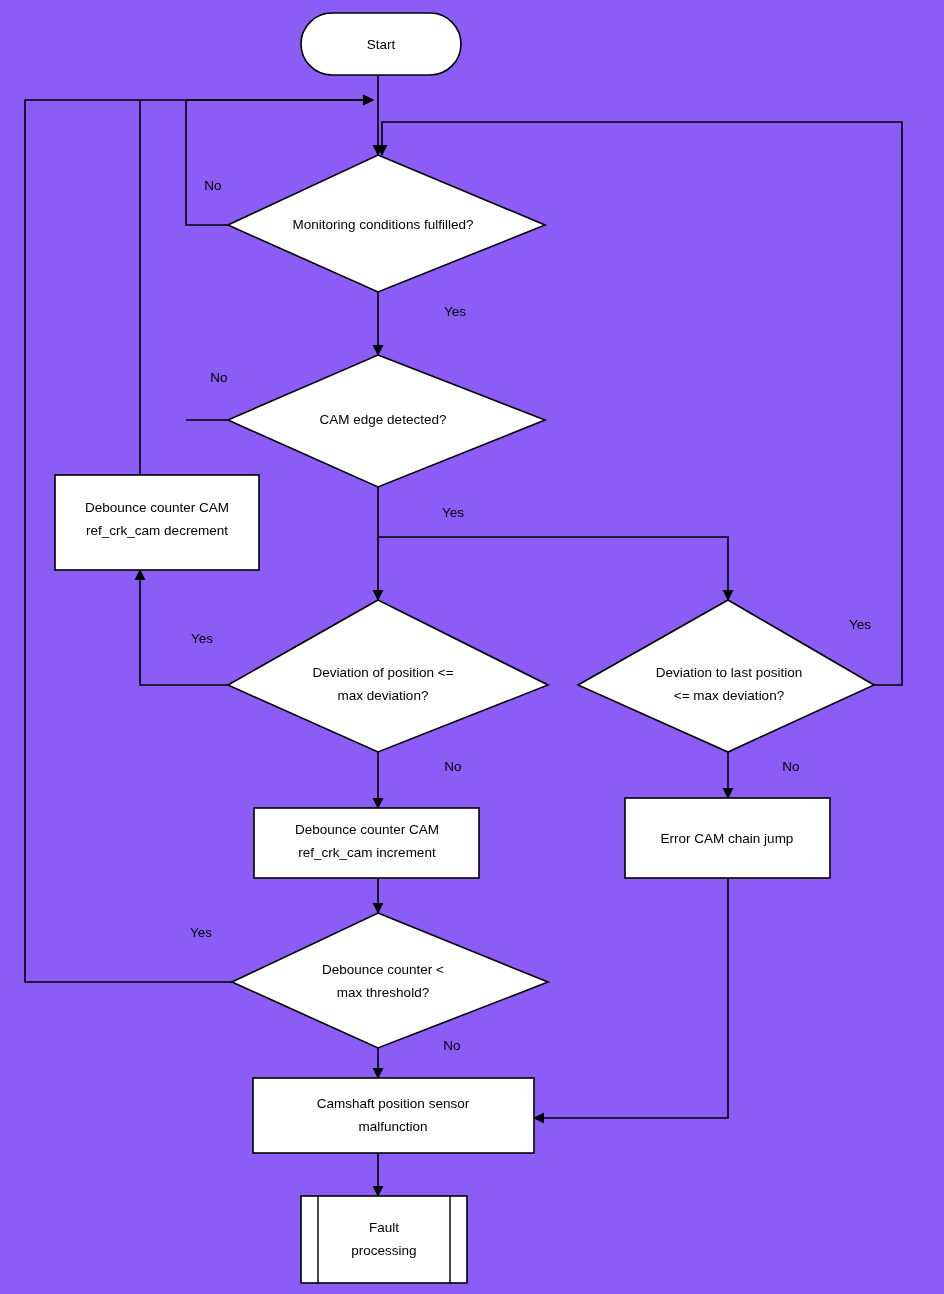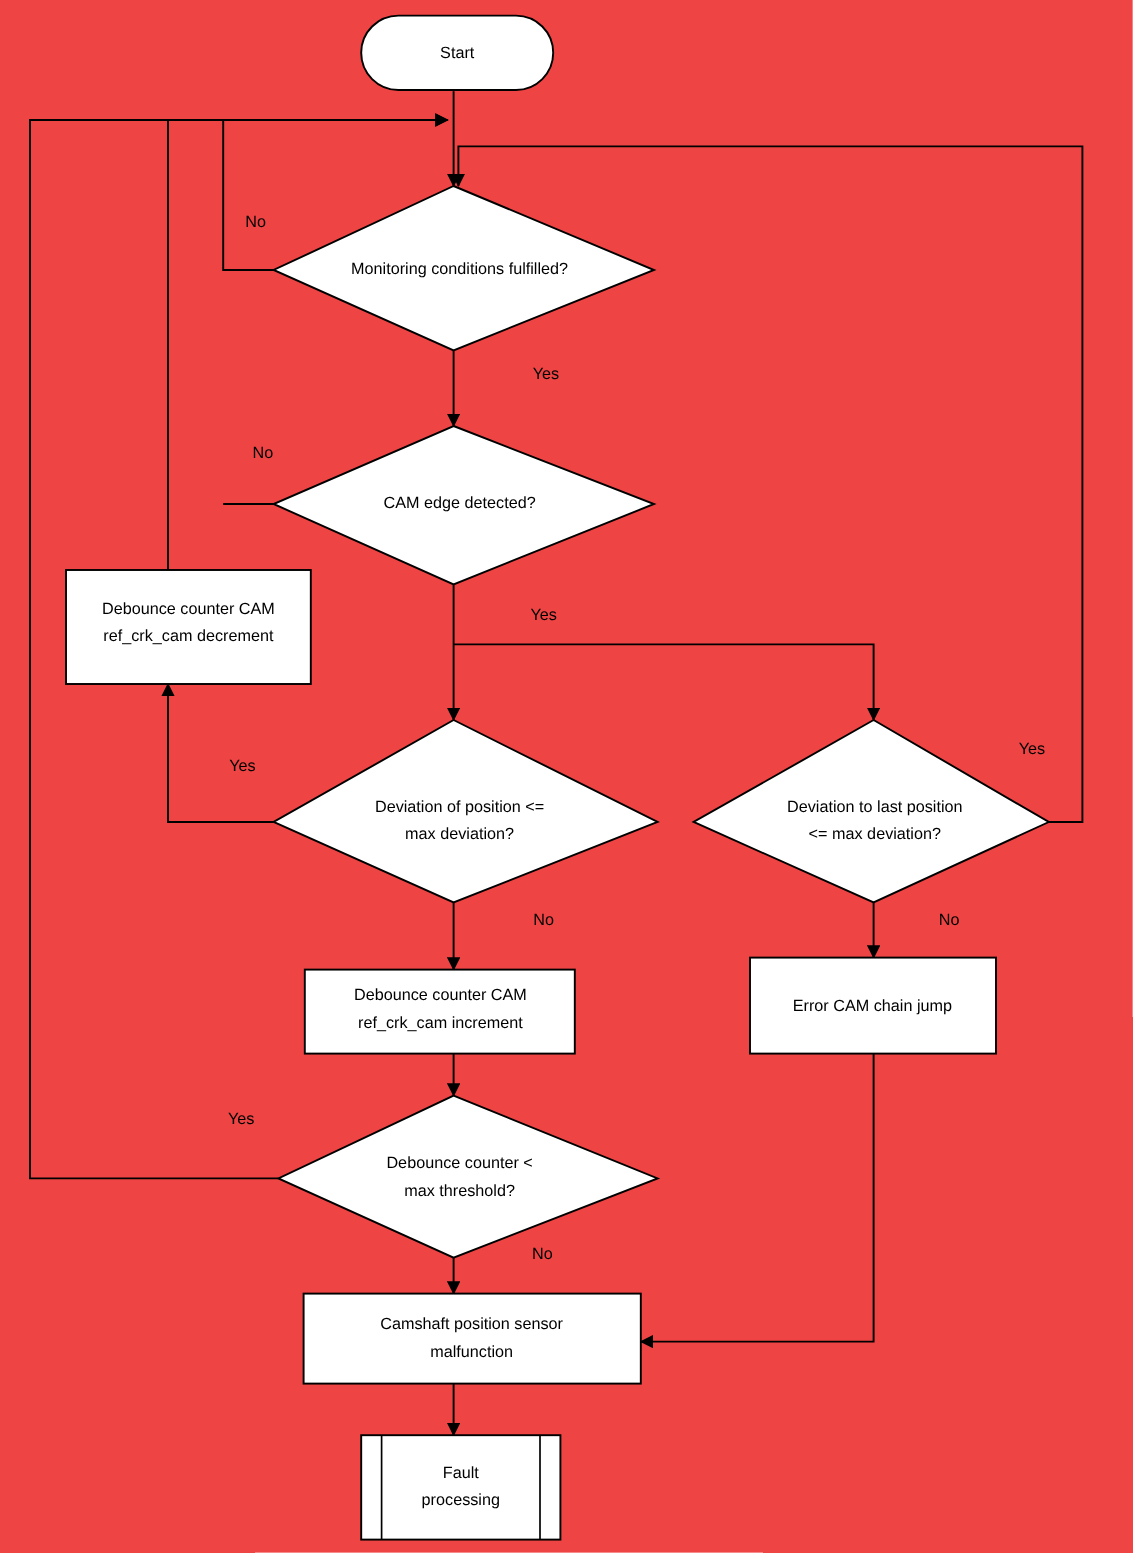--- a/index.html
+++ b/index.html
@@ -10,21 +10,21 @@
   body {
     width: 944px;
     height: 1294px;
     font-family: "Liberation Sans", sans-serif;
     overflow: hidden;
   }
   #flowchart-root {
     position: relative;
     width: 944px;
     height: 1294px;
-    background: #ef4444;
+    background: #8b5cf6;
   }
   svg#flow {
     display: block;
     width: 944px;
     height: 1294px;
   }
   .shape {
     fill: #ffffff;
     stroke: #000000;
     stroke-width: 1.6;

